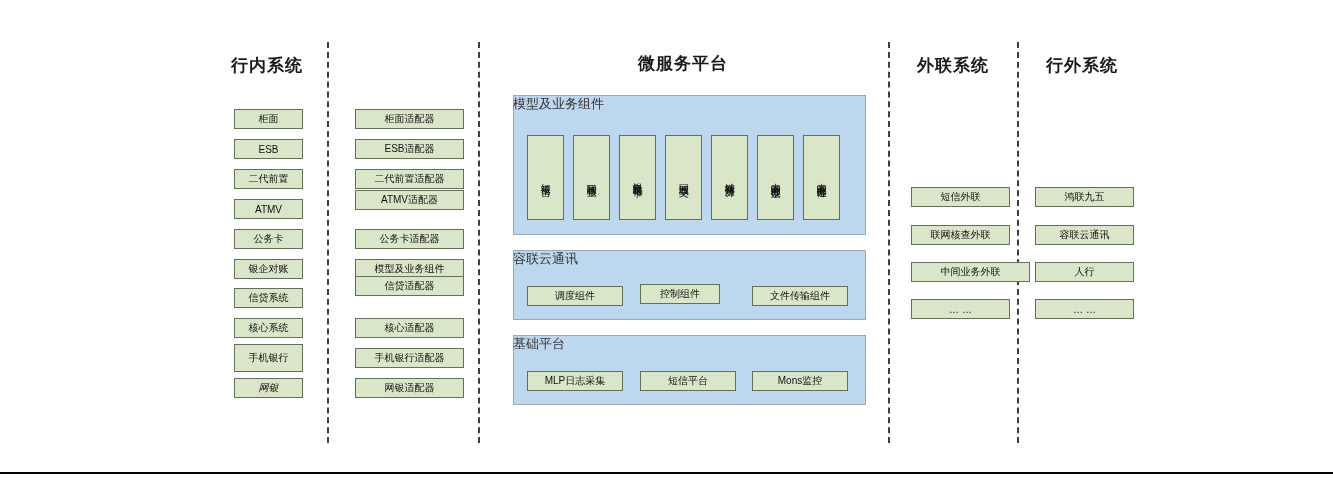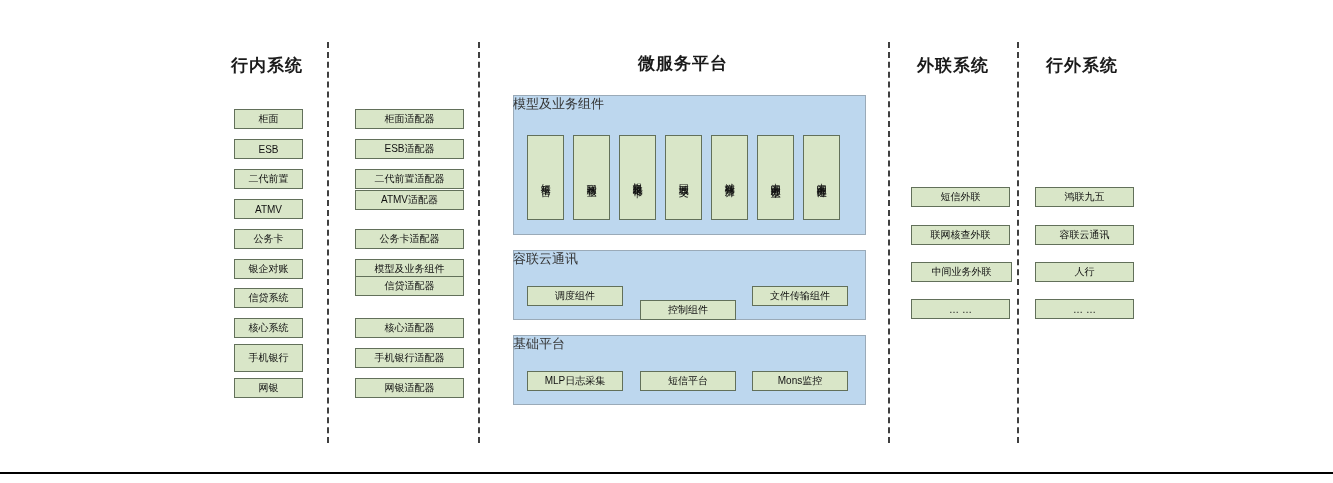--- a/index.html
+++ b/index.html
@@ -65,21 +65,21 @@
 
   <div class="gbox" style="left:234px;top:109px;width:69px;height:20px;font-family:Liberation Mono, monospace;">柜面</div>
   <div class="gbox" style="left:234px;top:139px;width:69px;height:20px;">ESB</div>
   <div class="gbox" style="left:234px;top:169px;width:69px;height:20px;">二代前置</div>
   <div class="gbox" style="left:234px;top:199px;width:69px;height:20px;">ATMV</div>
   <div class="gbox" style="left:234px;top:229px;width:69px;height:20px;">公务卡</div>
   <div class="gbox" style="left:234px;top:259px;width:69px;height:20px;">银企对账</div>
   <div class="gbox" style="left:234px;top:288px;width:69px;height:20px;">信贷系统</div>
   <div class="gbox" style="left:234px;top:318px;width:69px;height:20px;">核心系统</div>
   <div class="gbox" style="left:234px;top:344px;width:69px;height:28px;">手机银行</div>
-  <div class="gbox" style="left:234px;top:378px;width:69px;height:20px;">网银</div>
+  <div class="gbox" style="left:234px;top:378px;width:69px;height:20px;font-style:italic;">网银</div>
 
   <div class="gbox" style="left:355px;top:109px;width:109px;height:20px;">柜面适配器</div>
   <div class="gbox" style="left:355px;top:139px;width:109px;height:20px;">ESB适配器</div>
   <div class="gbox" style="left:355px;top:169px;width:109px;height:20px;">二代前置适配器</div>
   <div class="gbox" style="left:355px;top:190px;width:109px;height:20px;">ATMV适配器</div>
   <div class="gbox" style="left:355px;top:229px;width:109px;height:20px;">公务卡适配器</div>
   <div class="gbox" style="left:355px;top:259px;width:109px;height:20px;">模型及业务组件</div>
   <div class="gbox" style="left:355px;top:276px;width:109px;height:20px;">信贷适配器</div>
   <div class="gbox" style="left:355px;top:318px;width:109px;height:20px;">核心适配器</div>
   <div class="gbox" style="left:355px;top:348px;width:109px;height:20px;">手机银行适配器</div>
@@ -107,33 +107,33 @@
       <span>中间业务模型</span>
     </div>
   <div class="vbox" style="left:803px;top:135px;width:37px;height:85px;">
       <span>中间业务组件</span>
     </div>
 
   <div class="panel" style="left:513px;top:250px;width:353px;height:70px;"></div>
   <div class="panel-title" style="left:513px;top:250px;">容联云通讯</div>
 
   <div class="gbox" style="left:527px;top:286px;width:96px;height:20px;">调度组件</div>
-  <div class="gbox" style="left:640px;top:300px;width:96px;height:20px;">控制组件</div>
+  <div class="gbox" style="left:640px;top:284px;width:80px;height:20px;">控制组件</div>
   <div class="gbox" style="left:752px;top:286px;width:96px;height:20px;">文件传输组件</div>
 
   <div class="panel" style="left:513px;top:335px;width:353px;height:70px;"></div>
   <div class="panel-title" style="left:513px;top:335px;">基础平台</div>
 
   <div class="gbox" style="left:527px;top:371px;width:96px;height:20px;">MLP日志采集</div>
   <div class="gbox" style="left:640px;top:371px;width:96px;height:20px;">短信平台</div>
   <div class="gbox" style="left:752px;top:371px;width:96px;height:20px;">Mons监控</div>
 
   <div class="gbox" style="left:911px;top:187px;width:99px;height:20px;">短信外联</div>
   <div class="gbox" style="left:911px;top:225px;width:99px;height:20px;">联网核查外联</div>
-  <div class="gbox" style="left:911px;top:262px;width:101px;height:20px;">中间业务外联</div>
+  <div class="gbox" style="left:911px;top:262px;width:119px;height:20px;">中间业务外联</div>
   <div class="gbox" style="left:911px;top:299px;width:99px;height:20px;">… …</div>
 
   <div class="gbox" style="left:1035px;top:187px;width:99px;height:20px;">鸿联九五</div>
   <div class="gbox" style="left:1035px;top:225px;width:99px;height:20px;">容联云通讯</div>
   <div class="gbox" style="left:1035px;top:262px;width:99px;height:20px;">人行</div>
   <div class="gbox" style="left:1035px;top:299px;width:99px;height:20px;">… …</div>
 
   <div class="hrule"></div>
 </div>
 

